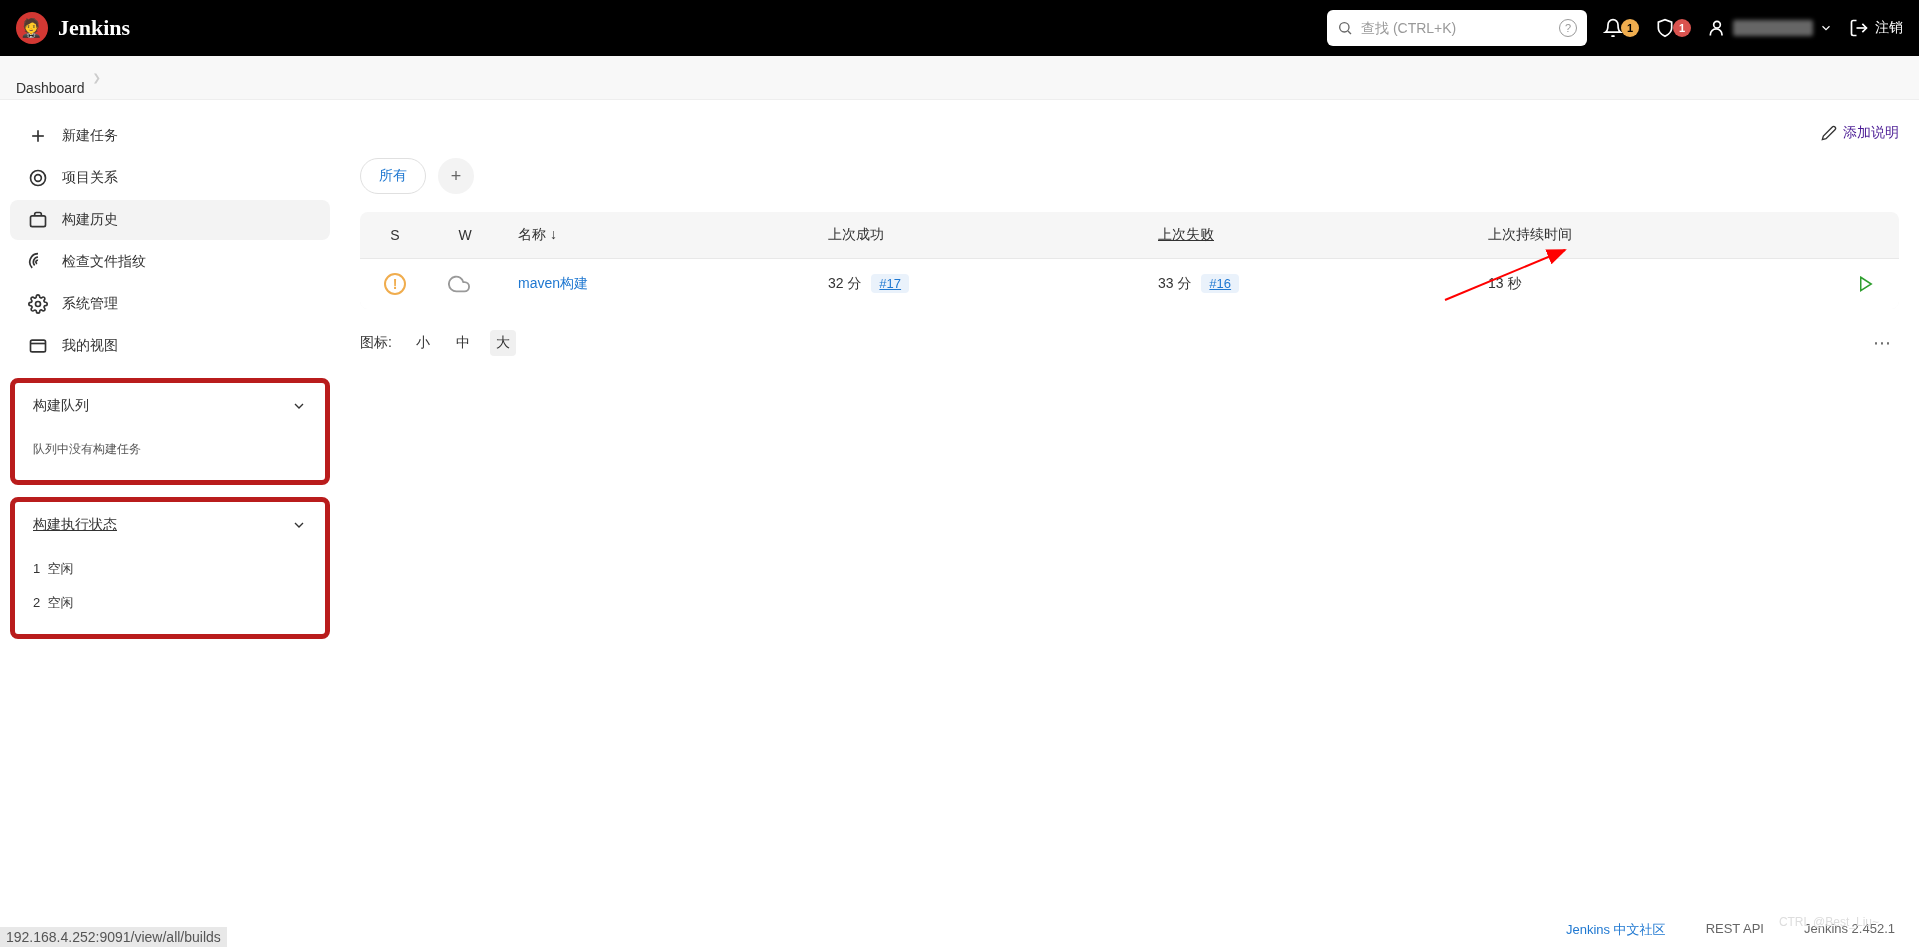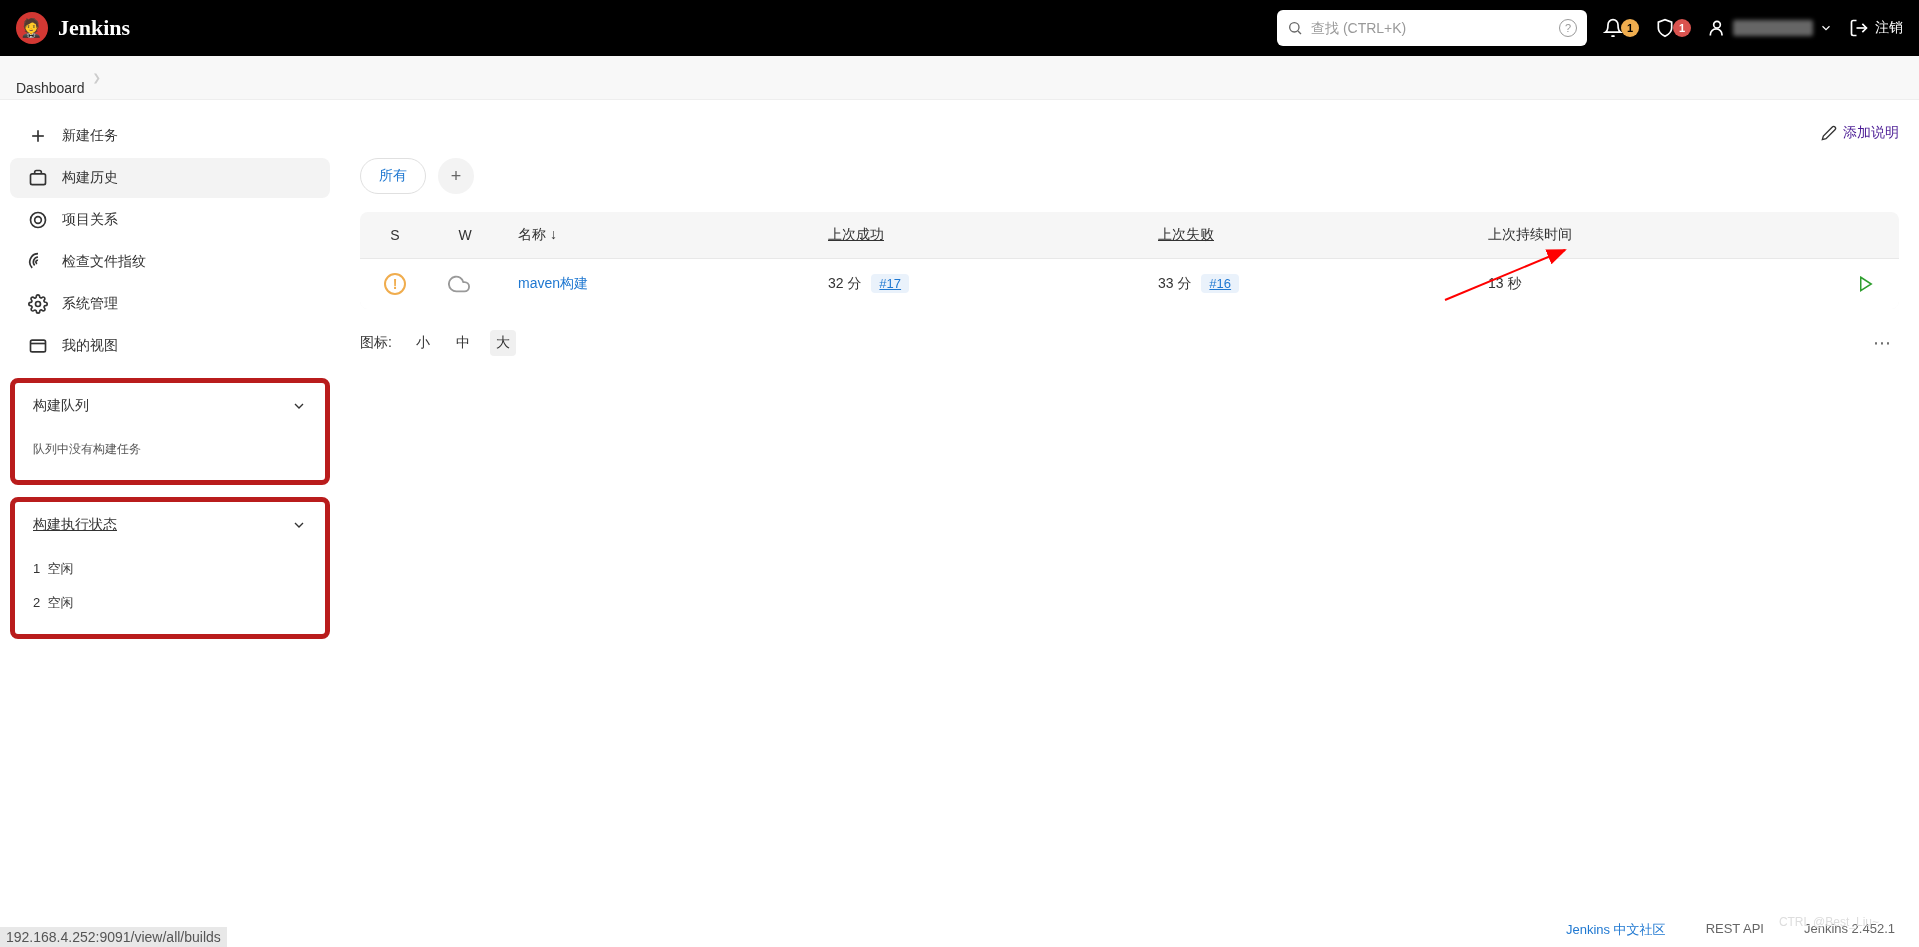--- a/index.html
+++ b/index.html
@@ -4,21 +4,21 @@
   <style>
     * { margin: 0; padding: 0; box-sizing: border-box; }
     body { font-family: -apple-system, BlinkMacSystemFont, "Segoe UI", Arial, sans-serif; font-size: 14px; color: #333; background: #fff; }
     
     
     .header { background: #000; height: 56px; display: flex; align-items: center; padding: 0 16px; color: #fff; }
     .logo-wrap { display: flex; align-items: center; gap: 10px; }
     .logo-icon { width: 32px; height: 32px; background: #d33833; border-radius: 50%; position: relative; display: flex; align-items: center; justify-content: center; font-size: 18px; }
     .logo-text { font-family: Georgia, serif; font-size: 22px; font-weight: bold; }
     .header-spacer { flex: 1; }
-    .search-box { background: #fff; border-radius: 6px; height: 36px; width: 310px; display: flex; align-items: center; padding: 0 10px; color: #666; gap: 8px; }
+    .search-box { background: #fff; border-radius: 6px; height: 36px; width: 260px; display: flex; align-items: center; padding: 0 10px; color: #666; gap: 8px; }
     .search-box input { border: none; outline: none; flex: 1; font-size: 14px; color: #333; }
     .search-box input::placeholder { color: #999; }
     .help-circ { width: 18px; height: 18px; border: 1.5px solid #999; border-radius: 50%; display: flex; align-items: center; justify-content: center; font-size: 11px; color: #999; }
     .header-icons { display: flex; align-items: center; gap: 16px; margin-left: 16px; }
     .bell-wrap, .shield-wrap { position: relative; display: flex; align-items: center; }
     .badge { background: #f0ad4e; color: #000; border-radius: 50%; width: 18px; height: 18px; display: flex; align-items: center; justify-content: center; font-size: 11px; font-weight: bold; margin-left: -2px; }
     .badge-red { background: #d9534f; color: #fff; }
     .user-area { display: flex; align-items: center; gap: 6px; color: #fff; }
     .user-name-blur { width: 80px; height: 16px; background: #666; border-radius: 2px; filter: blur(2px); }
     .logout-area { display: flex; align-items: center; gap: 6px; }
@@ -150,37 +150,37 @@
   <div class="sidebar">
     <div class="side-item">
       <span class="side-icon">
           <svg width="20" height="20" viewBox="0 0 24 24" fill="none" stroke="#333" stroke-width="2">
             <line x1="12" y1="5" x2="12" y2="19"></line>
             <line x1="5" y1="12" x2="19" y2="12"></line>
           </svg>
         </span>
       <span>新建任务</span>
     </div>
+    <div class="side-item">
+      <span class="side-icon">
+          <svg width="20" height="20" viewBox="0 0 24 24" fill="none" stroke="#333" stroke-width="2">
+            <circle cx="12" cy="12" r="9"></circle>
+            <circle cx="12" cy="12" r="4"></circle>
+          </svg>
+        </span>
+      <span>项目关系</span>
+    </div>
     <div class="side-item active">
       <span class="side-icon">
           <svg width="20" height="20" viewBox="0 0 24 24" fill="none" stroke="#333" stroke-width="2">
             <rect x="3" y="7" width="18" height="13" rx="2"></rect>
             <path d="M8 7V5a2 2 0 012-2h4a2 2 0 012 2v2"></path>
           </svg>
         </span>
       <span>构建历史</span>
-    </div>
-    <div class="side-item">
-      <span class="side-icon">
-          <svg width="20" height="20" viewBox="0 0 24 24" fill="none" stroke="#333" stroke-width="2">
-            <circle cx="12" cy="12" r="9"></circle>
-            <circle cx="12" cy="12" r="4"></circle>
-          </svg>
-        </span>
-      <span>项目关系</span>
     </div>
     <div class="side-item">
       <span class="side-icon">
           <svg width="20" height="20" viewBox="0 0 24 24" fill="none" stroke="#333" stroke-width="2">
             <path d="M12 2a10 10 0 00-7 17"></path>
             <path d="M12 6a6 6 0 00-4 10"></path>
             <path d="M12 10a2 2 0 00-1 4"></path>
           </svg>
         </span>
       <span>检查文件指纹</span>
@@ -244,21 +244,21 @@
       <div class="tab-pill active">所有</div>
       <div class="tab-plus">+</div>
     </div>
 
     <table class="job-table">
       <thead>
         <tr>
           <th class="center" style="width:70px;">S</th>
           <th class="center" style="width:70px;">W</th>
           <th style="width:310px;">名称 ↓</th>
-          <th style="width:330px;text-decoration:underline;">上次成功</th>
+          <th style="width:330px;">上次成功</th>
           <th style="width:330px;text-decoration:underline;">上次失败</th>
           <th>上次持续时间</th>
           <th style="width:60px;"></th>
         </tr>
       </thead>
       <tbody>
         <tr>
           <td class="center"><span class="status-icon">!</span></td>
           <td class="center">
             <svg class="weather-icon" width="24" height="24" viewBox="0 0 24 24" fill="none" stroke="#999" stroke-width="2">

